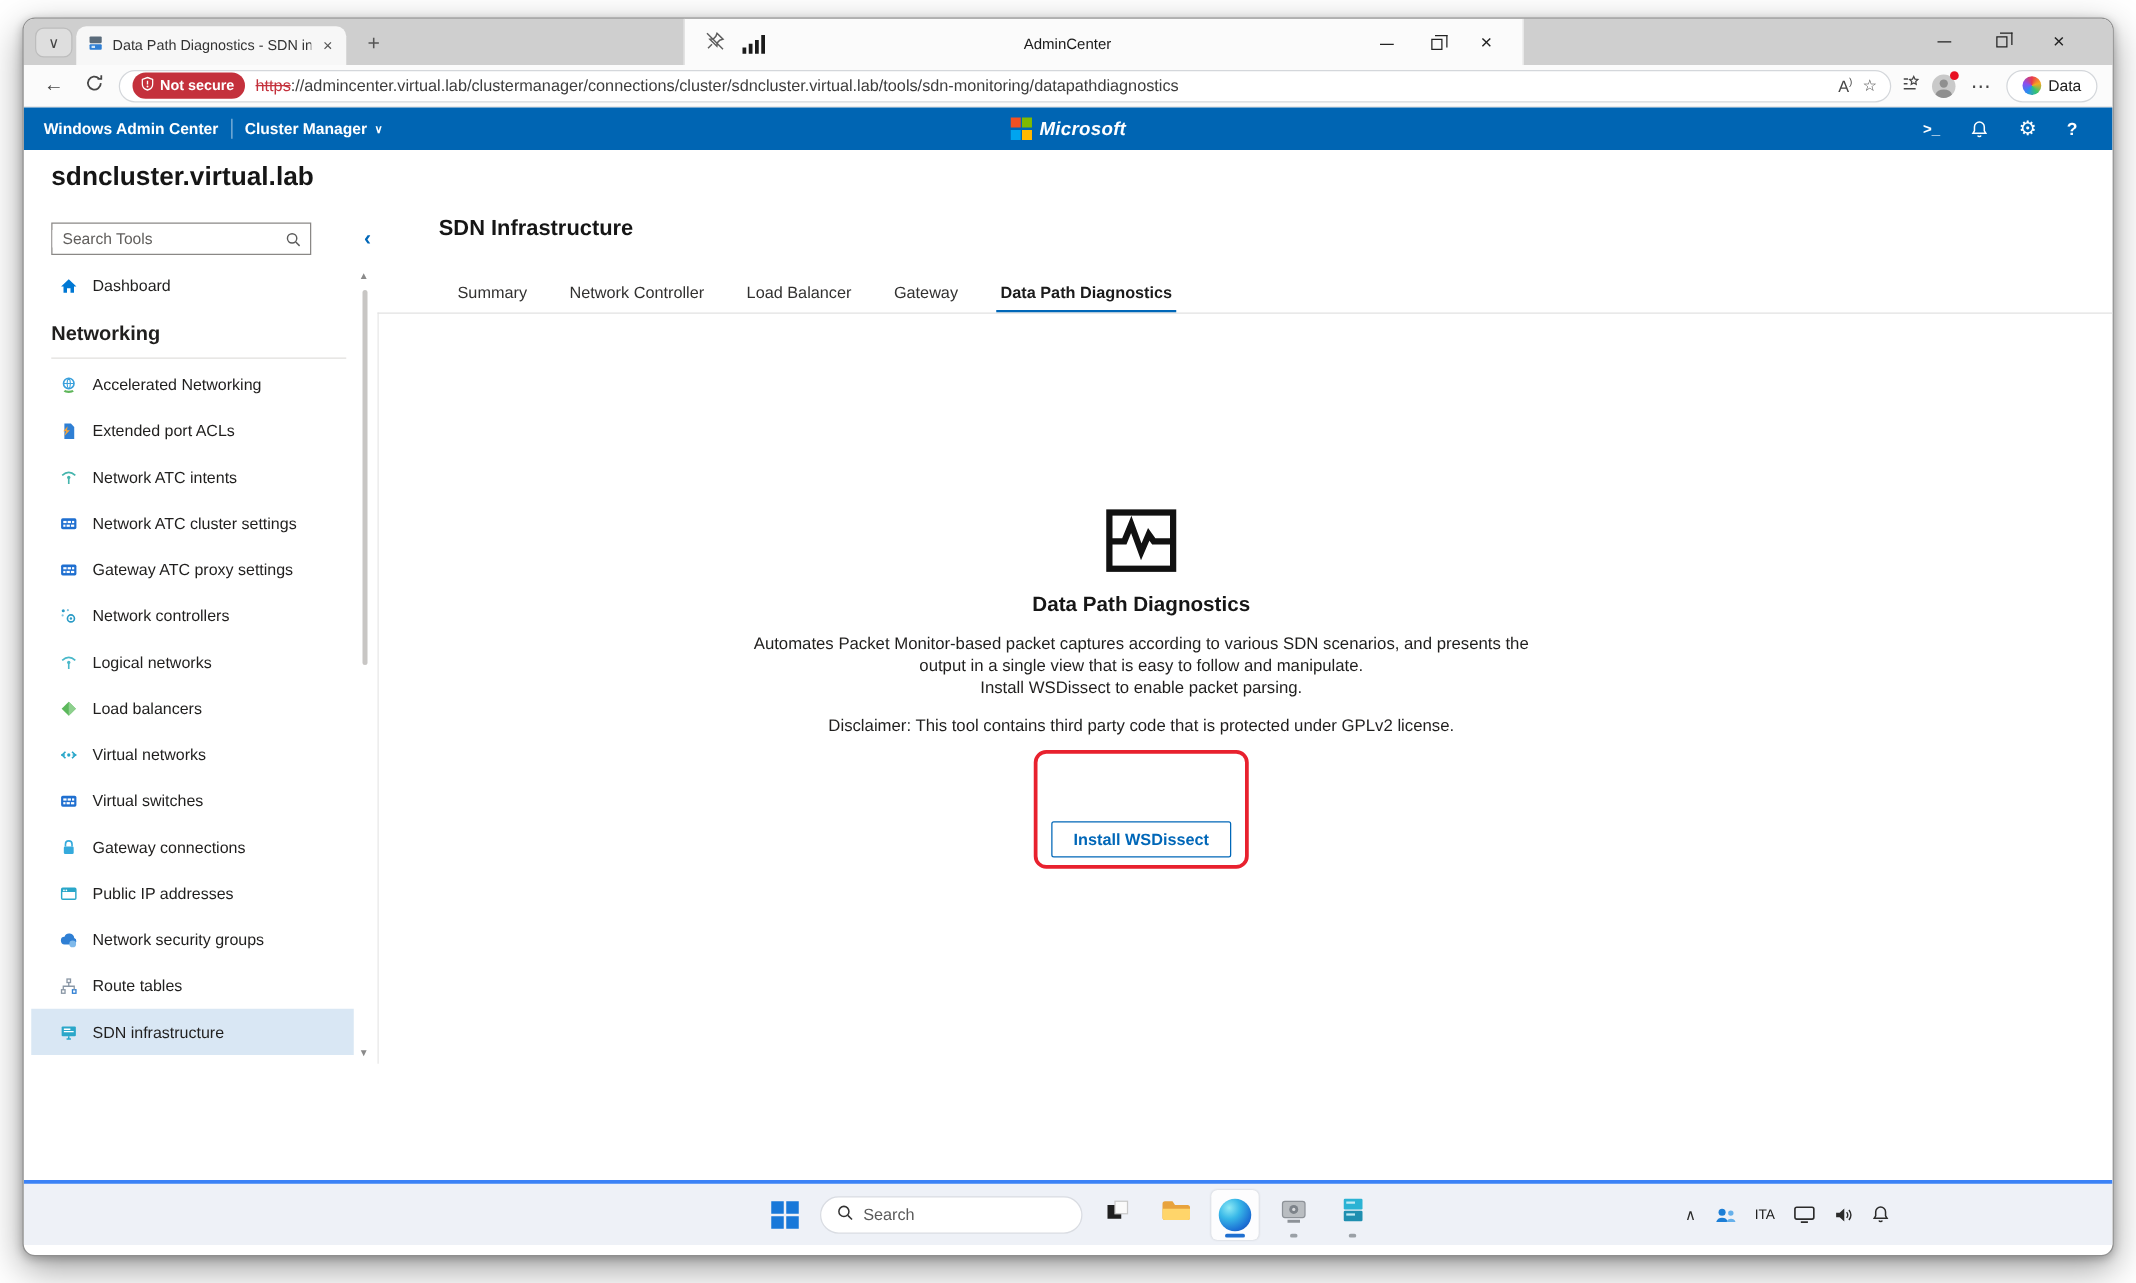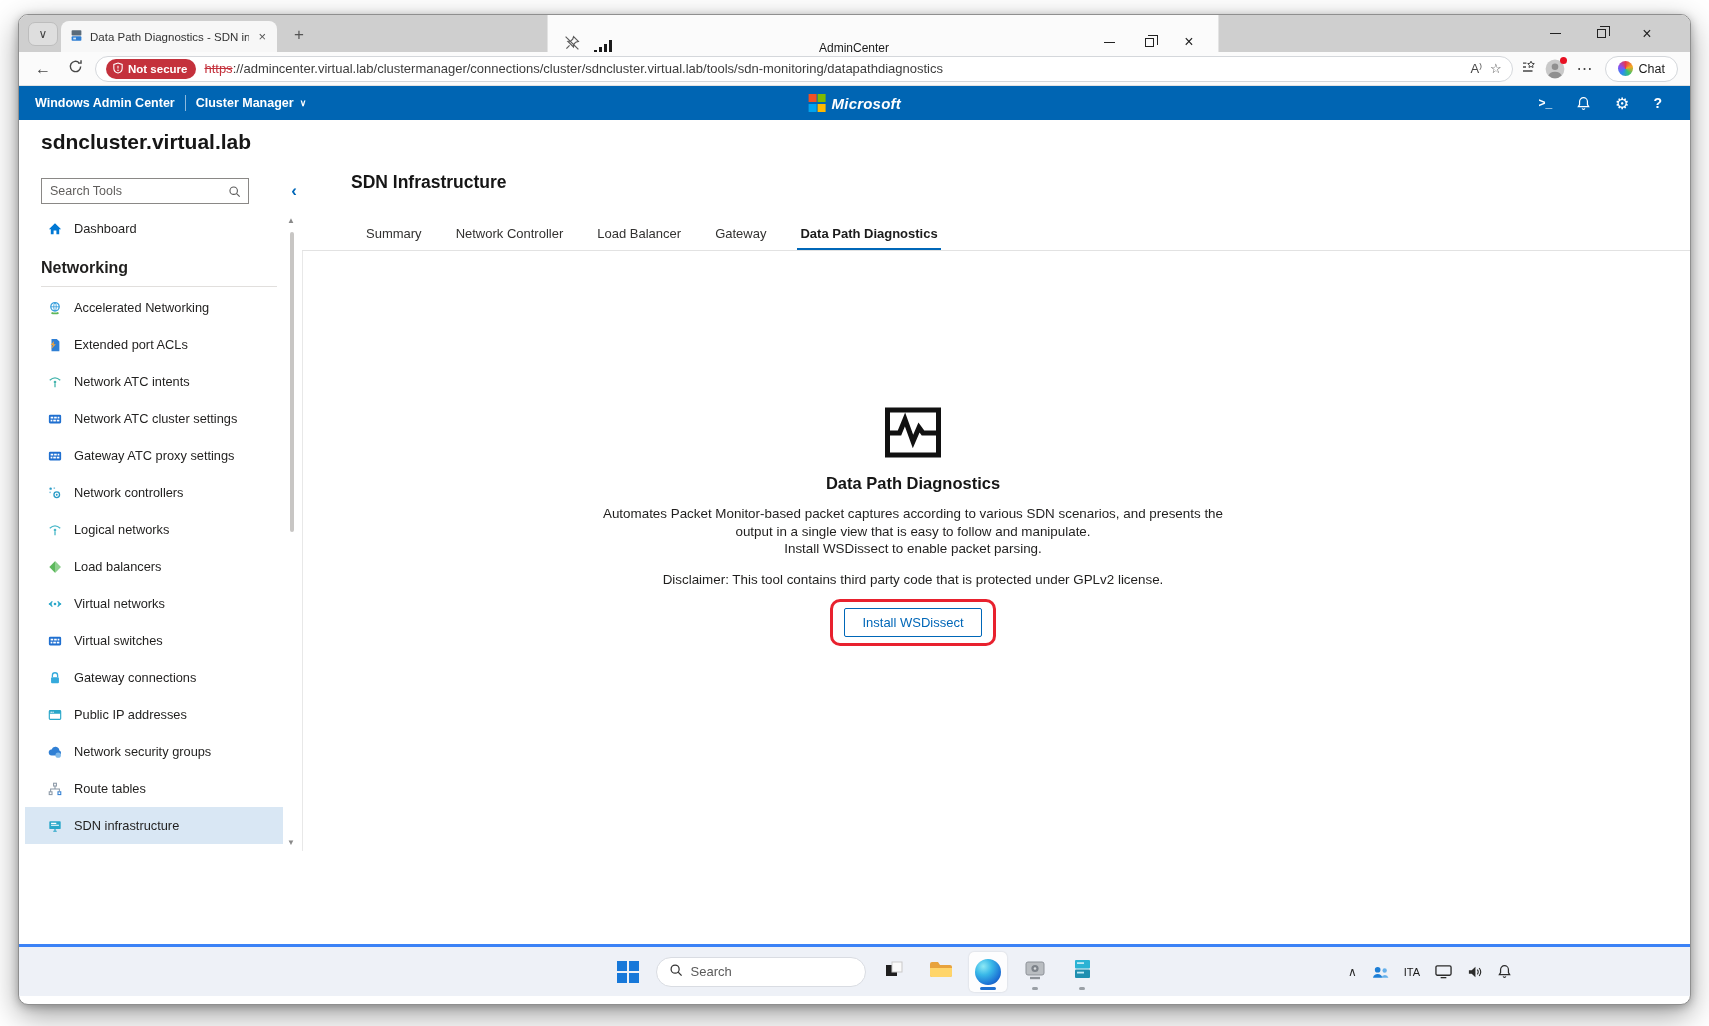--- a/index.html
+++ b/index.html
@@ -16,21 +16,21 @@
     font-size:12px; color:#444; cursor:pointer; }
   .browser-tab { position:absolute; left:42px; top:6px; width:216px; height:31px; background:#f7f7f7;
     border-radius:8px 8px 0 0; display:flex; align-items:center; padding:0 9px; gap:7px; }
   .tab-title { flex:1; font-size:11.5px; color:#333; white-space:nowrap; overflow:hidden; }
   .tab-close { font-size:13px; color:#555; padding:0 2px; cursor:pointer; }
   .newtab { position:absolute; left:268px; top:8px; font-size:17px; color:#555; width:24px; height:24px;
     display:flex; align-items:center; justify-content:center; cursor:pointer; }
 
   
   .connbar { position:absolute; left:528px; top:0; width:672px; height:41px; background:#fbfbfb;
-    border:1px solid #e3e3e3; border-top:none; display:flex; align-items:flex-end; padding:0 16px; gap:14px; }
+    border:1px solid #e3e3e3; border-top:none; display:flex; align-items:center; padding:0 16px; gap:14px; }
   .conn-title { flex:1; text-align:center; font-size:12px; color:#1b1b1b; }
   .sigbars { display:inline-flex; align-items:flex-end; gap:2px; height:15px; }
   .sigbars i { display:block; width:3px; background:#1b1b1b; }
   .wbtn { width:26px; height:26px; display:flex; align-items:center; justify-content:center; cursor:pointer; }
   .glyph-min { display:block; width:11px; height:0; border-top:1.6px solid #222; }
   .glyph-restore { position:relative; display:block; width:9px; height:9px; border:1.4px solid #222; background:transparent; }
   .glyph-restore::before { content:""; position:absolute; left:2px; top:-4px; width:9px; height:9px; border:1.4px solid #222;
     border-bottom:none; border-left:none; }
   .glyph-close { font-size:16px; color:#222; line-height:1; }
   .outer-controls { position:absolute; right:30px; top:0; height:37px; display:flex; align-items:center; gap:20px; }
@@ -101,22 +101,22 @@
     background:var(--accent_blue,#0067b8); }
   .tabs-underline { position:absolute; left:283px; right:0; top:130px; height:1px; background:#e2e2e2; }
 
   .empty-state { position:absolute; left:283px; top:286px; width:1222px; text-align:center; color:#201f1e; }
   .empty-title { margin-top:10px; font-size:16.5px; font-weight:700; color:#161616; }
   .empty-desc { margin-top:12px; font-size:13.4px; line-height:17.5px; white-space:pre-line; }
   .empty-disclaimer { margin-top:14px; font-size:13.4px; }
   .annotation { display:inline-block; margin-top:12px; border:3px solid var(--annotation_red,#e8212e);
     border-radius:10px; padding:6px 11px; }
   .install-btn { background:#fff; border:1px solid var(--accent_blue,#0067b8); color:var(--accent_blue,#0067b8);
-    font-size:13px; font-weight:400; padding:6px 17px; border-radius:2px; cursor:pointer;
-    font-family:"Liberation Sans",sans-serif; }
+    font-size:13px; font-weight:700; padding:6px 17px; border-radius:2px; cursor:pointer;
+    font-family:"Liberation Sans",sans-serif;margin-top:48px; }
 
   
   .taskbar { position:absolute; left:0; right:0; bottom:8px; height:52px; background:#eef1f7;
     border-top:3px solid #3b82f6; }
   .tb-center { position:absolute; left:50%; top:0; height:100%; transform:translateX(-50%);
     display:flex; align-items:center; gap:9px; }
   .tb-btn { width:38px; height:40px; border-radius:5px; display:flex; flex-direction:column;
     align-items:center; justify-content:center; cursor:pointer; position:relative; }
   .tb-btn.active-app { background:#fdfdfe; box-shadow:0 0 2px rgba(0,0,0,.15); }
   .run-dot { position:absolute; bottom:2px; width:6px; height:3px; border-radius:2px; background:#9aa0a6; }
@@ -212,21 +212,21 @@
           <path d="M2 4.2h3.4M2 8h3M2 12h9.5" stroke="#474747" stroke-width="1.3"></path>
         </svg></span>
     <span class="avatar-wrap"><svg width="20" height="20" viewBox="0 0 20 20">
           <circle cx="10" cy="10" r="9.4" fill="#c9c9c9"></circle>
           <circle cx="10" cy="7.8" r="3.3" fill="#8f8f8f"></circle>
           <path d="M3.4 16.6a6.8 5.2 0 0 1 13.2 0 9.4 9.4 0 0 1-13.2 0z" fill="#8f8f8f"></path>
         </svg><span class="avatar-dot"></span></span>
     <span class="nav-ico">⋯</span>
     <span class="chat-btn">
       <span class="copilot"></span>
-      <span>Chat</span>
+      <span>Data</span>
     </span>
   </div>
 
   <div class="bluebar">
     <div class="wac-left">
       <span>Windows Admin Center</span>
       <span class="wac-sep"></span>
       <span style="display:inline-flex;align-items:center;gap:6px;cursor:pointer;">
         <span>Cluster Manager</span>
         <span style="font-size:9px">∨</span>

